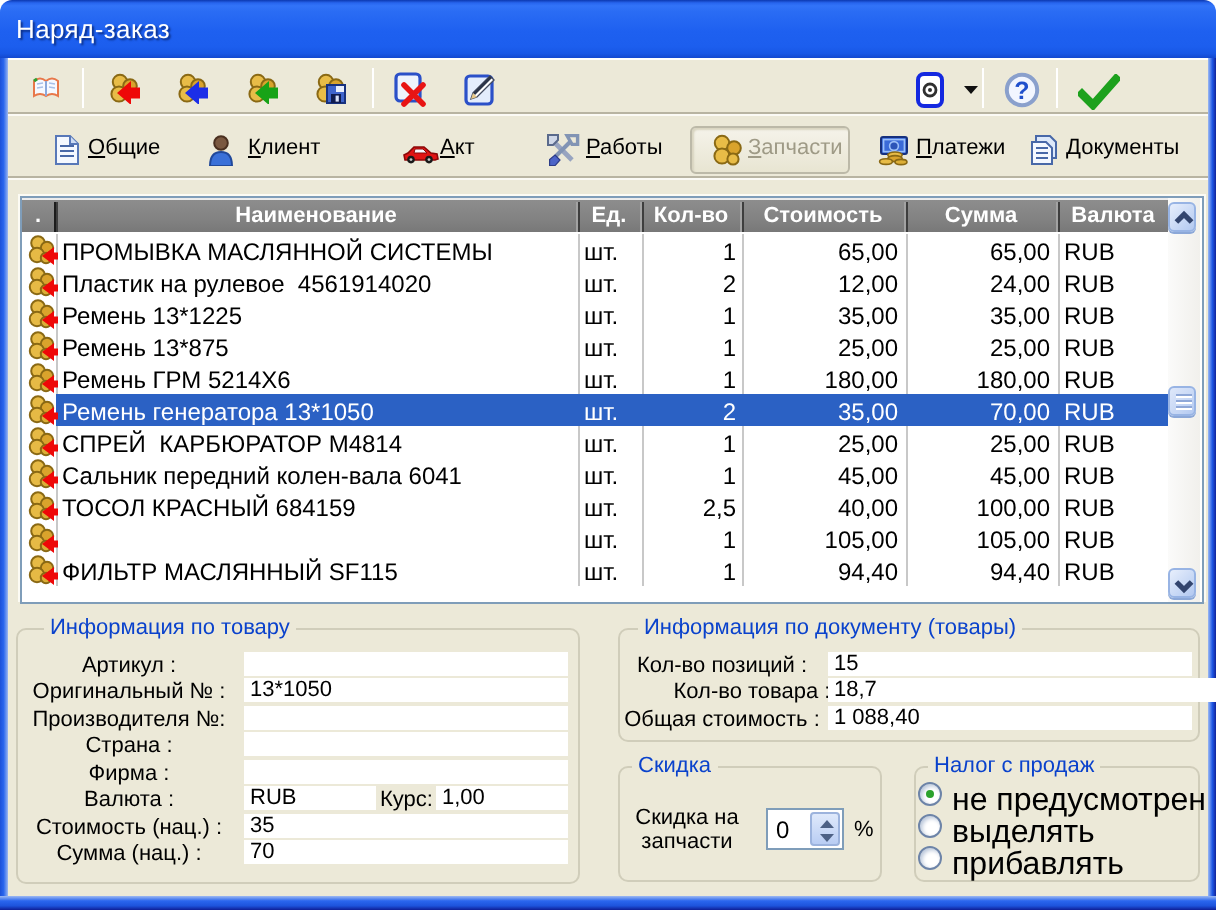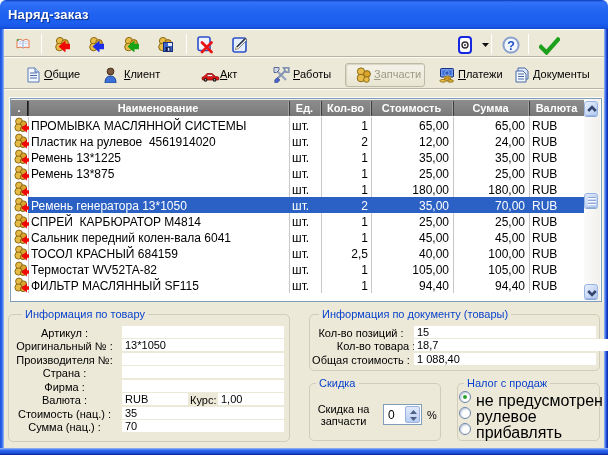--- a/index.html
+++ b/index.html
@@ -1,21 +1,21 @@
 <!DOCTYPE html>
 <html><head><meta charset="utf-8"><style>
 *{margin:0;padding:0;box-sizing:border-box}
 svg{display:block}
 html,body{width:608px;height:455px;background:#fff;font-family:"Liberation Sans",sans-serif;overflow:hidden}
 #win{position:absolute;left:0;top:0;width:608px;height:455px}
 .abs{position:absolute}
 
 #titlebar{left:0;top:0;width:608px;height:29px;border-radius:6px 6px 0 0;
  background:linear-gradient(180deg,#0c38b0 0%,#2765ee 5%,#3273f8 10%,#2a6cf4 20%,#1e60f0 55%,#1c5eee 80%,#1857e6 92%,#1348cf 100%);}
-#titlebar .cap{position:absolute;left:8px;top:7px;color:#fff;font-size:13px;font-weight:bold;
+#titlebar .cap{position:absolute;left:8px;top:7px;color:#fff;font-size:13px;font-weight:normal;
  text-shadow:1px 1px 1px #0c2f86;letter-spacing:0.2px}
 #bl{left:0;top:29px;width:4px;height:426px;background:linear-gradient(90deg,#1c50d8,#2a66ee 45%,#6f97ef 80%,#9db9f2)}
 #br{left:604px;top:29px;width:4px;height:426px;background:linear-gradient(270deg,#10239b,#1e56e4 45%,#6f97ef 80%,#9db9f2)}
 #bb{left:0;top:448px;width:608px;height:7px;background:linear-gradient(180deg,#9db9f2,#2a66ee 35%,#1d54dc 70%,#0e1e96)}
 #client{left:4px;top:29px;width:600px;height:419px;background:#ece9d8}
 
 #tb1{left:4px;top:29px;width:600px;height:28px;background:#ece9d8;border-top:1px solid #fff;border-bottom:1px solid #b8b4a2;box-shadow:0 1px 0 #fbfaf5}
 #tb2{left:4px;top:58px;width:600px;height:31px;background:#ece9d8;border-bottom:1px solid #b8b4a2;box-shadow:0 1px 0 #fbfaf5}
 .vsep{position:absolute;top:4px;width:1px;height:20px;background:#a39f8d;border-right:1px solid #fff}
 .ticon{position:absolute;top:6px}
@@ -309,20 +309,21 @@
           <span class="c cval">RUB</span>
         </div>
         <div class="grow" style="top:82px">
           <svg class="ricon" width="16" height="16" viewBox="0 0 16 16">
             <circle cx="6" cy="4.5" r="3.4" fill="#e6ba45" stroke="#8a6914" stroke-width="1"></circle>
             <circle cx="10.5" cy="7" r="3.1" fill="#d9a32c" stroke="#8a6914" stroke-width="1"></circle>
             <circle cx="5.5" cy="10.5" r="3.6" fill="#e6ba45" stroke="#8a6914" stroke-width="1"></circle>
             <circle cx="10" cy="12" r="2.6" fill="#dcae36" stroke="#8a6914" stroke-width="1"></circle>
             <path d="M14 6.5 L8 11 L14 15.5 L14 12.8 L16 12.8 L16 9.2 L14 9.2 Z" fill="#ee0808"></path>
           </svg>
+          <span class="c cname">Ремень ГРМ 5214X6</span>
           <span class="c ced">шт.</span>
           <span class="c ckol">1</span>
           <span class="c csto">180,00</span>
           <span class="c csum">180,00</span>
           <span class="c cval">RUB</span>
         </div>
         <div class="grow sel" style="top:98px">
           <span class="hl"></span>
           <svg class="ricon" width="16" height="16" viewBox="0 0 16 16">
             <circle cx="6" cy="4.5" r="3.4" fill="#e6ba45" stroke="#8a6914" stroke-width="1"></circle>
@@ -384,21 +385,20 @@
           <span class="c cval">RUB</span>
         </div>
         <div class="grow" style="top:162px">
           <svg class="ricon" width="16" height="16" viewBox="0 0 16 16">
             <circle cx="6" cy="4.5" r="3.4" fill="#e6ba45" stroke="#8a6914" stroke-width="1"></circle>
             <circle cx="10.5" cy="7" r="3.1" fill="#d9a32c" stroke="#8a6914" stroke-width="1"></circle>
             <circle cx="5.5" cy="10.5" r="3.6" fill="#e6ba45" stroke="#8a6914" stroke-width="1"></circle>
             <circle cx="10" cy="12" r="2.6" fill="#dcae36" stroke="#8a6914" stroke-width="1"></circle>
             <path d="M14 6.5 L8 11 L14 15.5 L14 12.8 L16 12.8 L16 9.2 L14 9.2 Z" fill="#ee0808"></path>
           </svg>
-          <span class="c cname">Термостат WV52TA-82</span>
           <span class="c ced">шт.</span>
           <span class="c ckol">1</span>
           <span class="c csto">105,00</span>
           <span class="c csum">105,00</span>
           <span class="c cval">RUB</span>
         </div>
         <div class="grow" style="top:178px">
           <svg class="ricon" width="16" height="16" viewBox="0 0 16 16">
             <circle cx="6" cy="4.5" r="3.4" fill="#e6ba45" stroke="#8a6914" stroke-width="1"></circle>
             <circle cx="10.5" cy="7" r="3.1" fill="#d9a32c" stroke="#8a6914" stroke-width="1"></circle>
@@ -479,16 +479,16 @@
         </svg>
       </span>
     </div>
  <div class="flab" style="left:427px;top:409px">%</div>
 
  <div class="gbox" style="left:457px;top:383px;width:143px;height:58px"></div>
  <div class="glab" style="left:464px;top:377px">Налог с продаж</div>
  <div class="radio on" style="left:459px;top:391px"></div>
     <div class="rlab" style="left:476px;top:392px">не предусмотрен</div>
  <div class="radio" style="left:459px;top:407px"></div>
-    <div class="rlab" style="left:476px;top:408px">рулевое</div>
+    <div class="rlab" style="left:476px;top:408px">выделять</div>
  <div class="radio" style="left:459px;top:423px"></div>
     <div class="rlab" style="left:476px;top:424px">прибавлять</div>
 </div>
 
 </body></html>

